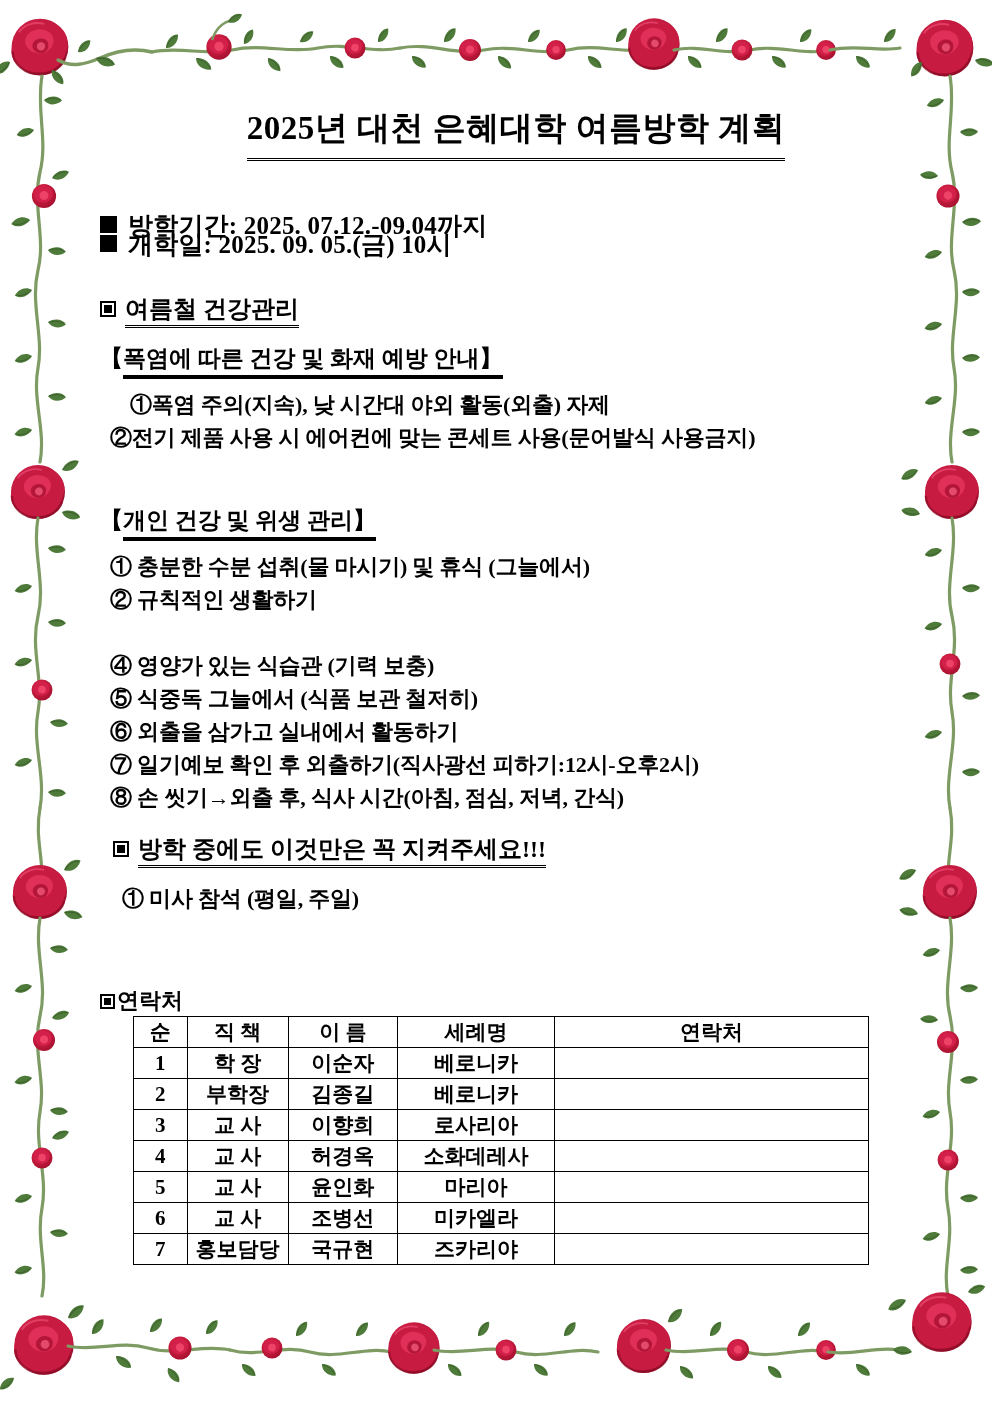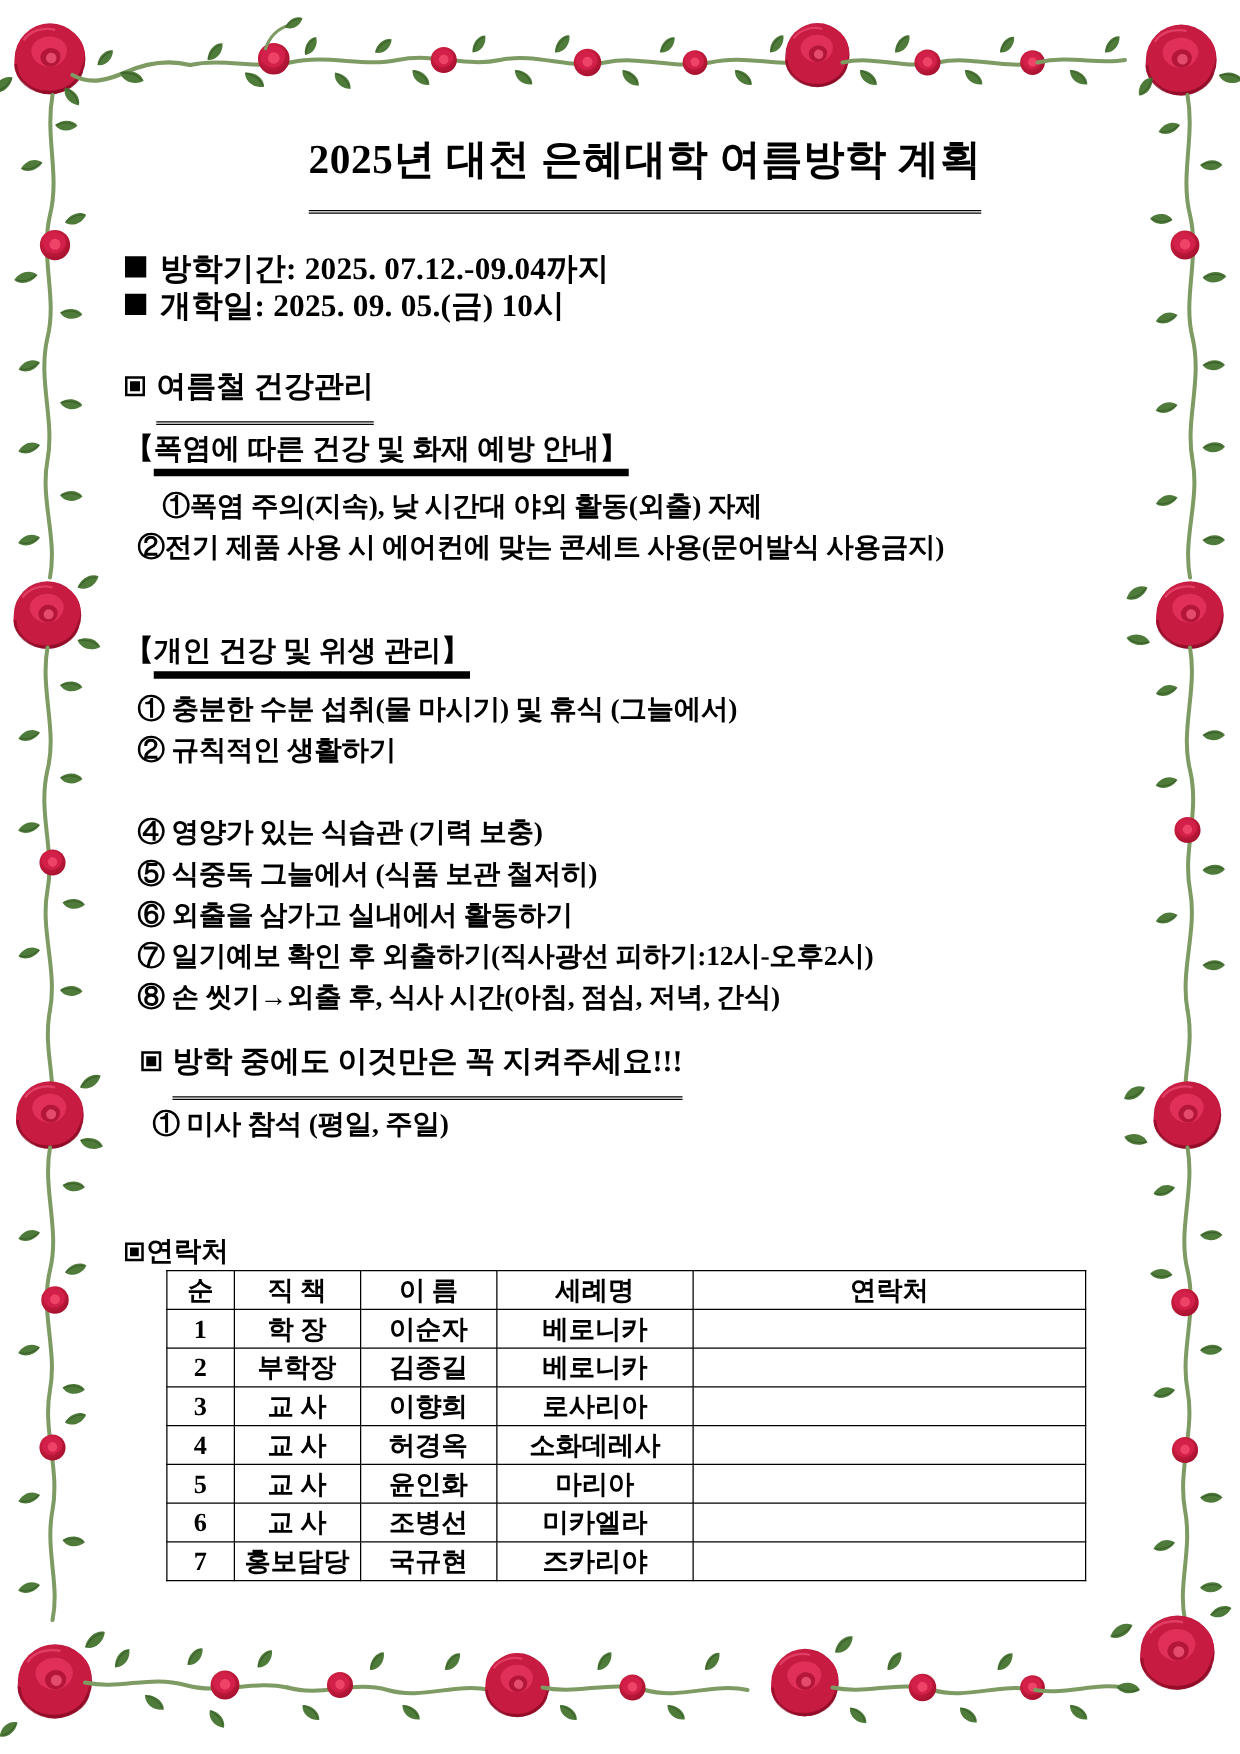--- a/index.html
+++ b/index.html
@@ -32,21 +32,21 @@
     left:0;top:110px;
     width:992px;
     text-align:center;
     font-size:33px;
     font-weight:700;
     letter-spacing:0.5px;
     line-height:1.15;
   }
   .doc-title .ul-double{
     display:inline-block;
-    padding-bottom:20px;
+    padding-bottom:10px;
     border-bottom:3px double #000;
     margin-left:40px;
   }
 
   .blk{position:absolute;white-space:nowrap;}
 
   .hdr-line{
     font-size:25px;
     font-weight:700;
     letter-spacing:0.2px;
@@ -74,32 +74,32 @@
     box-sizing:border-box;
   }
   .sec-head .bullet-dbl::after{
     content:"";
     position:absolute;
     left:2px;top:2px;right:2px;bottom:2px;
     background:#000;
   }
   .sec-head .ul-double{
     display:inline-block;
-    padding-bottom:12px;
+    padding-bottom:0;
     border-bottom:3px double #000;
   }
 
   .brk-head{
     font-size:23px;
     font-weight:700;
   }
   .brk-head .ul-single{
     display:inline-block;
     padding-bottom:1px;
-    border-bottom:6px solid #000000;
+    border-bottom:4px solid #000000;
   }
 
   .item{
     font-size:22px;
     font-weight:700;
     letter-spacing:-0.2px;
   }
 
   
   .contact-head{
@@ -386,21 +386,21 @@
       </g>
     </svg>
   </div>
 
   <div class="content">
 
     <div class="doc-title">
       <span class="ul-double">2025년 대천 은혜대학 여름방학 계획</span>
     </div>
 
-    <div class="blk hdr-line" style="left:100px;top:198px;text-align:center;">
+    <div class="blk hdr-line" style="left:100px;top:209px;text-align:center;">
       <span class="bullet"></span><span>방학기간: 2025. 07.12.-09.04까지</span>
     </div>
 
     <div class="blk hdr-line" style="left:100px;top:228px;">
       <span class="bullet"></span><span>개학일: 2025. 09. 05.(금) 10시</span>
     </div>
 
     <div class="blk sec-head" style="left:100px;top:293px;">
       <span class="bullet-dbl"></span><span class="ul-double">여름철 건강관리</span>
     </div>

